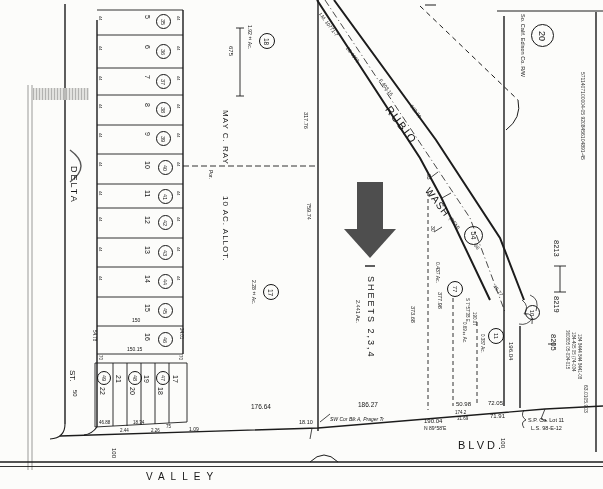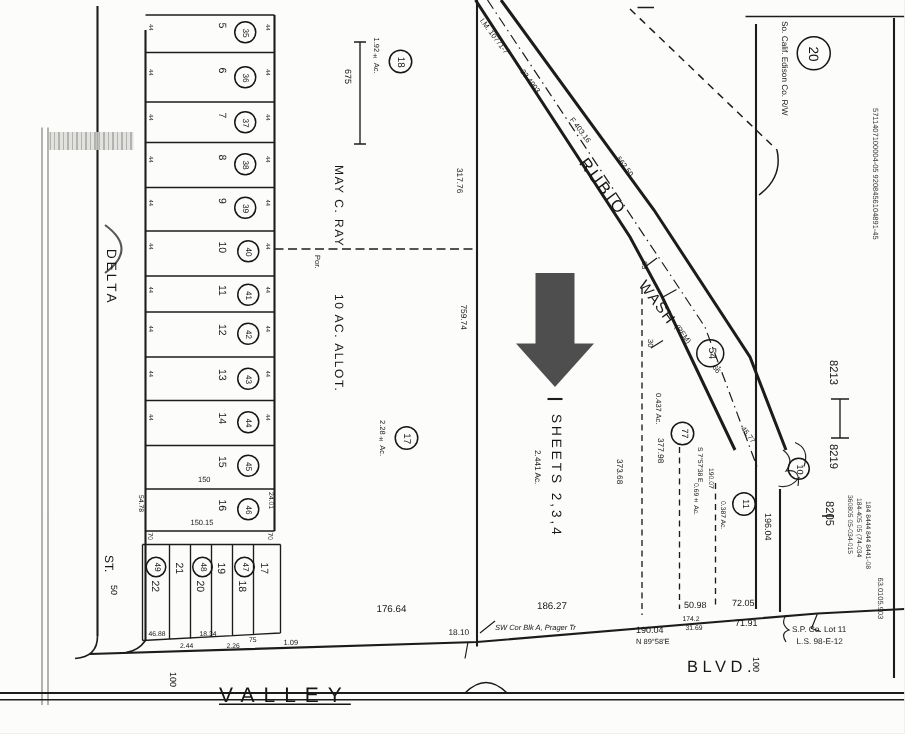--- a/index.html
+++ b/index.html
@@ -62,21 +62,21 @@
   </svg>
 
   <div class="smudge"></div>
 
   <div class="shaft"></div>
   <div class="head"></div>
 
   <span class="t vt" style="left:69px;top:166px;font-size:9px;letter-spacing:2px;">DELTA</span>
   <span class="t vt" style="left:68px;top:370px;font-size:8px;">ST.</span>
   <span class="t vt" style="left:72px;top:390px;font-size:6px;">50</span>
-  <span class="t" style="left:146px;top:456px;font-size:14px;letter-spacing:6px;text-decoration:underline;">VALLEY</span>
+  <span class="t" style="left:146px;top:472px;font-size:10px;letter-spacing:6px;">VALLEY</span>
   <span class="t" style="left:458px;top:440px;font-size:11px;letter-spacing:3px;">BLVD.</span>
   <span class="t vt" style="left:111px;top:448px;font-size:6px;">100</span>
   <span class="t vt" style="left:500px;top:438px;font-size:6px;">100</span>
 
   <span class="t vt" style="left:221px;top:110px;font-size:8px;letter-spacing:1px;">MAY C. RAY</span>
   <span class="t vt" style="left:221px;top:196px;font-size:8px;letter-spacing:1px;">10 AC. ALLOT.</span>
   <span class="t vt" style="left:208px;top:170px;font-size:5px;">Por.</span>
 
   <span class="t vt" style="left:366px;top:276px;font-size:9px;letter-spacing:2px;">SHEETS 2,3,4</span>
   <span class="t vt" style="left:354px;top:300px;font-size:5.5px;">2.441 Ac.</span>

